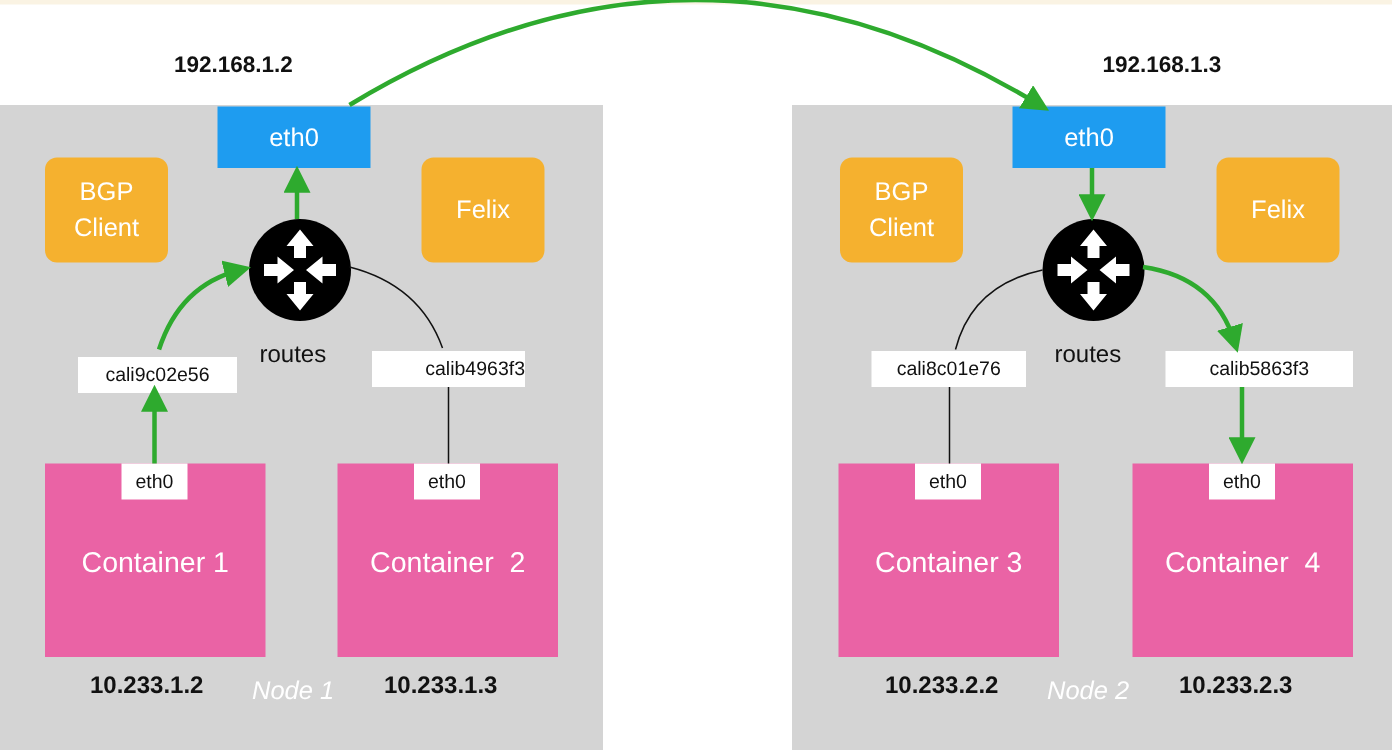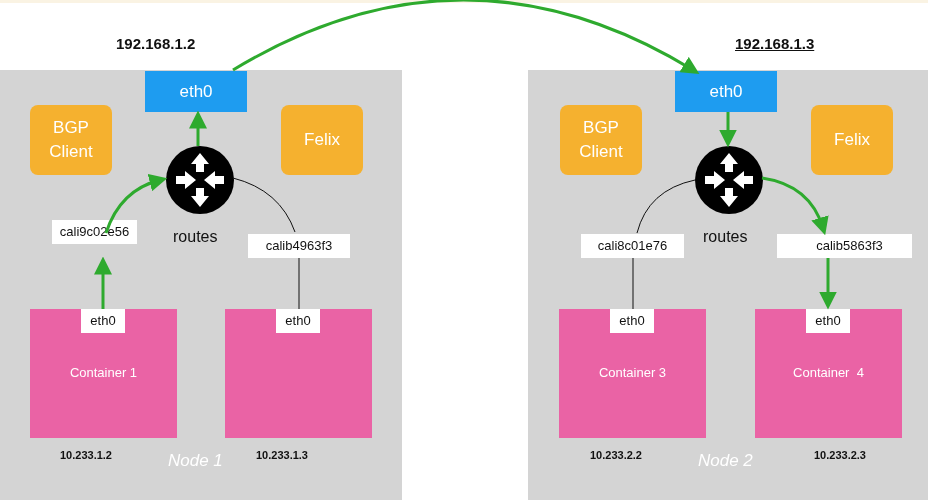--- a/index.html
+++ b/index.html
@@ -28,27 +28,27 @@
   .router { position: absolute; width: 70px; height: 70px; }
   .routes-label { position: absolute; font-weight: normal; font-size: 16px; color: #111; }
   .cali {
     position: absolute; height: 24px; background: #fff; color: #111; font-size: 13px;
     line-height: 24px; text-align: center;
   }
   .container {
     position: absolute; top: 309px; width: 147px; height: 129px; background: #ea63a5;
   }
   .container .cname {
-    position: absolute; left: 0; right: 0; top: 56px; text-align: center; color: #fff; font-size: 13px;
+    position: absolute; left: 0; right: 0; top: 56px; text-align: center; color: #fff; font-size: 19px;
   }
   .container .ceth {
     position: absolute; top: 0; width: 44px; height: 24px; background: #fff; color: #111;
     font-size: 13px; line-height: 24px; text-align: center;
   }
-  .cip { position: absolute; top: 449px; font-weight: bold; font-size: 11px; color: #111; }
+  .cip { position: absolute; top: 449px; font-weight: bold; font-size: 16px; color: #111; }
   .node-label { position: absolute; top: 451px; font-size: 17px; color: #fff; font-style: italic; }
   svg.overlay { position: absolute; left: 0; top: 0; width: 928px; height: 500px; pointer-events: none; }
 </style>
 </head>
 <body>
 
 <div class="topline"></div>
 
 <div class="node" id="node1"></div>
 <div class="host-ip" style="left:116px; top:35px;">192.168.1.2</div>
@@ -64,68 +64,69 @@
     <circle cx="35" cy="35" r="34" fill="#000"></circle>
     <g fill="#fff">
       <polygon points="35,8 26,19 31,19 31,27 39,27 39,19 44,19"></polygon>
       <polygon points="35,62 26,51 31,51 31,43 39,43 39,51 44,51"></polygon>
       <polygon points="39,35 50,26 50,31 59,31 59,39 50,39 50,44"></polygon>
       <polygon points="31,35 20,26 20,31 11,31 11,39 20,39 20,44"></polygon>
     </g>
   </svg>
 </div>
 <div class="routes-label" style="left:173px; top:228px;">routes</div>
-<div class="cali" style="left:52px; top:220px; width:85px;">cali9c02e56</div>
-<div class="cali" style="left:248px; top:234px; width:102px;">calib4963f3</div>
+<div class="cali" style="left:52px; top:238px; width:106px;">cali9c02e56</div>
+<div class="cali" style="left:248px; top:234px; width:102px;text-align:right;">calib4963f3</div>
 
 <div class="container" style="left:30px;">
   <div class="ceth" style="left:51px;">eth0</div>
   <div class="cname">Container 1</div>
 </div>
 <div class="container" style="left:225px;">
   <div class="ceth" style="left:51px;">eth0</div>
+  <div class="cname" style="white-space:pre;">Container  2</div>
 </div>
 <div class="cip" style="left:60px;">10.233.1.2</div>
 <div class="cip" style="left:256px;">10.233.1.3</div>
 <div class="node-label" style="left:168px;">Node 1</div>
 
 <div class="node" id="node2"></div>
-<div class="host-ip" style="left:735px; top:35px;text-decoration:underline;">192.168.1.3</div>
+<div class="host-ip" style="left:735px; top:35px;">192.168.1.3</div>
 <div class="eth-host" style="left:675px;">eth0</div>
 <div class="orange" style="left:560px; top:105px;">
   <div><span>BGP</span><br><span>Client</span></div>
 </div>
 <div class="orange" style="left:811px; top:105px;">
     <span>Felix</span>
   </div>
 <div class="router" style="left:694px; top:145px;">
   <svg width="70" height="70" viewBox="0 0 70 70">
     <circle cx="35" cy="35" r="34" fill="#000"></circle>
     <g fill="#fff">
       <polygon points="35,8 26,19 31,19 31,27 39,27 39,19 44,19"></polygon>
       <polygon points="35,62 26,51 31,51 31,43 39,43 39,51 44,51"></polygon>
       <polygon points="39,35 50,26 50,31 59,31 59,39 50,39 50,44"></polygon>
       <polygon points="31,35 20,26 20,31 11,31 11,39 20,39 20,44"></polygon>
     </g>
   </svg>
 </div>
 <div class="routes-label" style="left:703px; top:228px;">routes</div>
 <div class="cali" style="left:581px; top:234px; width:103px;">cali8c01e76</div>
-<div class="cali" style="left:777px; top:234px; width:125px;padding-left:10px;">calib5863f3</div>
+<div class="cali" style="left:777px; top:234px; width:125px;">calib5863f3</div>
 
 <div class="container" style="left:559px;">
   <div class="ceth" style="left:51px;">eth0</div>
   <div class="cname">Container 3</div>
 </div>
 <div class="container" style="left:755px;">
   <div class="ceth" style="left:51px;">eth0</div>
   <div class="cname" style="white-space:pre;">Container  4</div>
 </div>
 <div class="cip" style="left:590px;">10.233.2.2</div>
-<div class="cip" style="left:786px;margin-left:28px;">10.233.2.3</div>
+<div class="cip" style="left:786px;">10.233.2.3</div>
 <div class="node-label" style="left:698px;text-align:center;">Node 2</div>
 
 <svg class="overlay" viewBox="0 0 928 500">
   <defs>
     <marker id="gArrow" markerWidth="6" markerHeight="6" refX="3.5" refY="3" orient="auto" markerUnits="strokeWidth">
       <path d="M0,0 L6,3 L0,6 Z" fill="#2eaa2e"></path>
     </marker>
   </defs>
 
   <path d="M233,70 Q464,-70 693,70" fill="none" stroke="#2eaa2e" stroke-width="3" marker-end="url(#gArrow)"></path>

